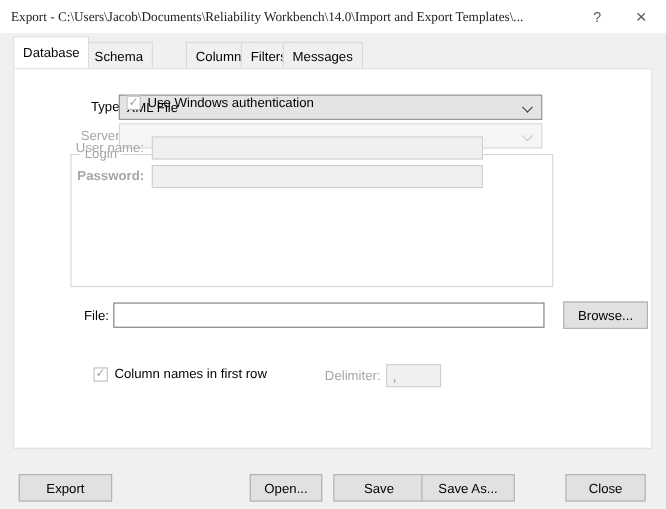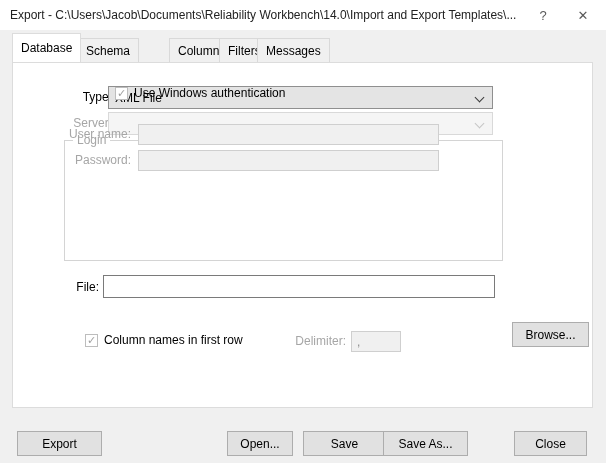--- a/index.html
+++ b/index.html
@@ -7,21 +7,21 @@
   body { font-family:"Liberation Sans", sans-serif; font-size:12px; color:#000; }
 
   .window {
     position:relative; width:606px; height:463px; background:#f0f0f0;
     outline:1px solid #8a8a8a; overflow:hidden;
   }
 
   
   .titlebar {
     position:absolute; left:0; top:0; width:606px; height:30px; background:#ffffff;
-    display:flex; align-items:center;
+    display:flex; align-items:center;font-family:Liberation Serif, serif;
   }
   .titlebar .title {
     margin-left:10px; color:#222; font-size:12px; white-space:nowrap; overflow:hidden;
   }
   .cap-btn {
     position:absolute; top:0; width:34px; height:30px; display:flex;
     align-items:center; justify-content:center; color:#5a5a5a; cursor:default;
   }
   .cap-btn.help  { right:46px; font-size:13px; }
   .cap-btn.close { right:6px;  font-size:13px; }
@@ -90,26 +90,26 @@
   .lbl-type      { left:27px;  top:27px;  width:72px; }
   .combo-type    { left:95px;  top:23px;  width:385px; }
   .lbl-server    { left:27px;  top:53px;  width:72px; }
   .combo-server  { left:95px;  top:49px;  width:385px; }
 
   .cb-auth       { left:102px; top:24px; }
   .cb-auth-lbl   { left:121px; top:23px; }
   .btn-connect   { left:343px; top:21px; width:71px; height:25px; }
   .lbl-user      { left:40px;  top:64px;  width:78px; }
   .fld-user      { left:125px; top:61px;  width:301px; height:21px; }
-  .lbl-pass      { left:40px;  top:90px;  width:78px; }
+  .lbl-pass      { left:40px;  top:90px;  width:78px;font-weight:bold; }
   .fld-pass      { left:125px; top:87px;  width:301px; height:21px; }
 
   .lbl-file      { left:31px;  top:217px; width:55px; }
   .fld-file      { left:90px;  top:212px; width:392px; height:23px; }
-  .btn-browse    { left:499px; top:211px; width:77px; height:25px;margin-top:48px; }
+  .btn-browse    { left:499px; top:211px; width:77px; height:25px; }
 
   .cb-cols       { left:72px;  top:271px; }
   .cb-cols-lbl   { left:91px;  top:270px; }
   .lbl-delim     { left:263px; top:271px; width:70px; }
   .fld-delim     { left:338px; top:268px; width:50px;  height:21px; }
 
   .btn-export  { left:17px;  top:431px; width:85px; height:25px; }
   .btn-new     { left:142px; top:431px; width:71px; height:25px; }
   .btn-open    { left:227px; top:431px; width:66px; height:25px; }
   .btn-save    { left:303px; top:431px; width:83px; height:25px;text-align:right; }

